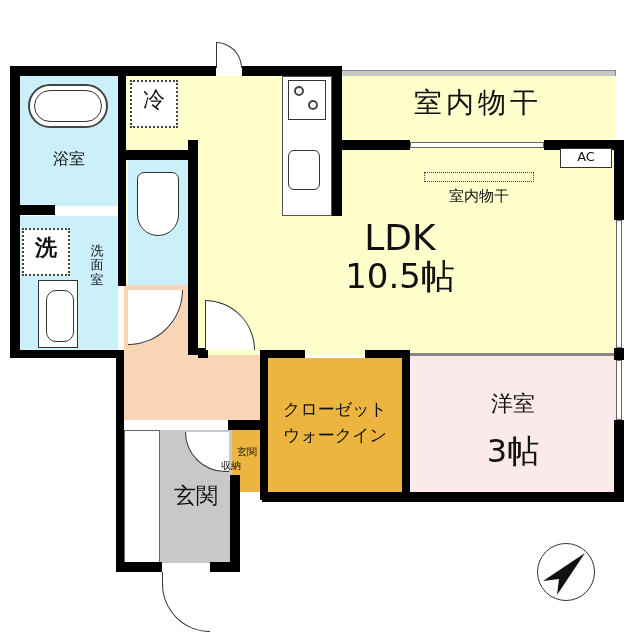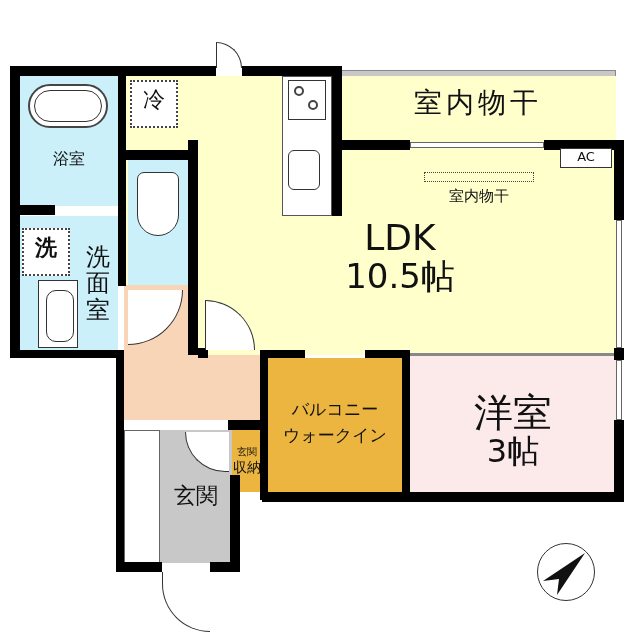--- a/index.html
+++ b/index.html
@@ -83,26 +83,26 @@
 <div class="abs" style="left:560px;top:148px;width:52px;height:20px;background:#fff;border:1.5px solid #333;"></div>
 <div class="room-label" style="left:560px;top:150px;width:52px;font-size:13px;">AC</div>
 
 <div class="dashed" style="left:424px;top:172px;width:110px;height:10px;border-width:1.5px;"></div>
 <div class="room-label" style="left:404px;top:188px;width:150px;font-size:15px;">室内物干</div>
 
 <div class="room-label" style="left:340px;top:88px;width:276px;font-size:28px;letter-spacing:4px;">室内物干</div>
 <div class="room-label" style="left:300px;top:218px;width:200px;font-size:36px;">LDK</div>
 <div class="room-label" style="left:300px;top:258px;width:200px;font-size:34px;">10.5帖</div>
 <div class="room-label" style="left:20px;top:150px;width:98px;font-size:16px;">浴室</div>
-<div class="room-label" style="left:86px;top:244px;width:22px;font-size:24px;word-break:break-all;">洗面室</div>
-<div class="room-label" style="left:268px;top:400px;width:134px;font-size:17px;">バルコニー</div>
+<div class="room-label" style="left:86px;top:244px;width:22px;font-size:13px;word-break:break-all;">洗面室</div>
+<div class="room-label" style="left:268px;top:400px;width:134px;font-size:17px;">クローゼット</div>
 <div class="room-label" style="left:268px;top:426px;width:134px;font-size:17px;">ウォークイン</div>
-<div class="room-label" style="left:410px;top:392px;width:206px;font-size:39px;">洋室</div>
+<div class="room-label" style="left:410px;top:392px;width:206px;font-size:22px;">洋室</div>
 <div class="room-label" style="left:410px;top:434px;width:206px;font-size:32px;">3帖</div>
 <div class="room-label" style="left:160px;top:484px;width:72px;font-size:22px;">玄関</div>
 <div class="room-label" style="left:232px;top:446px;width:30px;font-size:10px;">玄関</div>
-<div class="room-label" style="left:232px;top:460px;width:30px;font-size:14px;font-family:Liberation Serif, serif;">収納</div>
+<div class="room-label" style="left:216px;top:460px;width:30px;font-size:10px;font-family:Liberation Serif, serif;">収納</div>
 
 <div class="abs" style="left:537px;top:543px;width:58px;height:58px;border:1.5px solid #333;border-radius:50%;background:#fff;">
   <svg width="58" height="58" viewBox="0 0 58 58" style="position:absolute;left:-1px;top:-1px;">
     <polygon points="48,10 6,38 22,36 20,52" fill="#111"></polygon>
   </svg>
 </div>
 
 </body></html>

